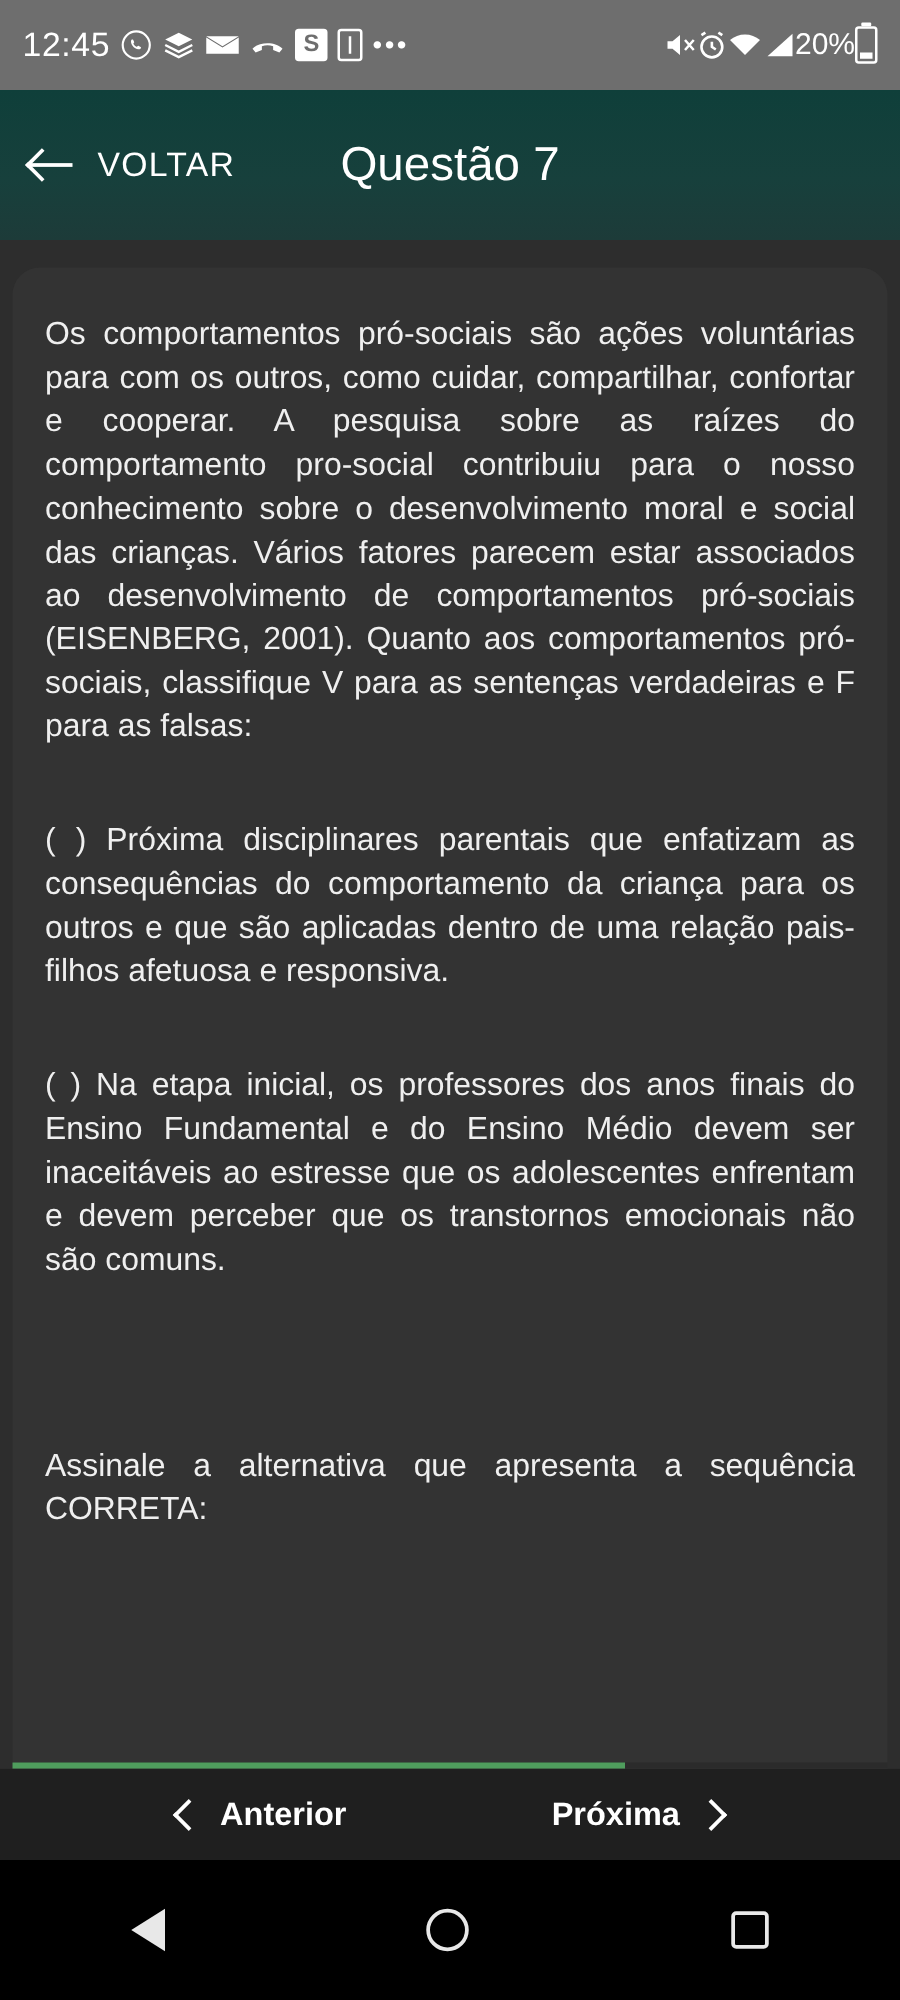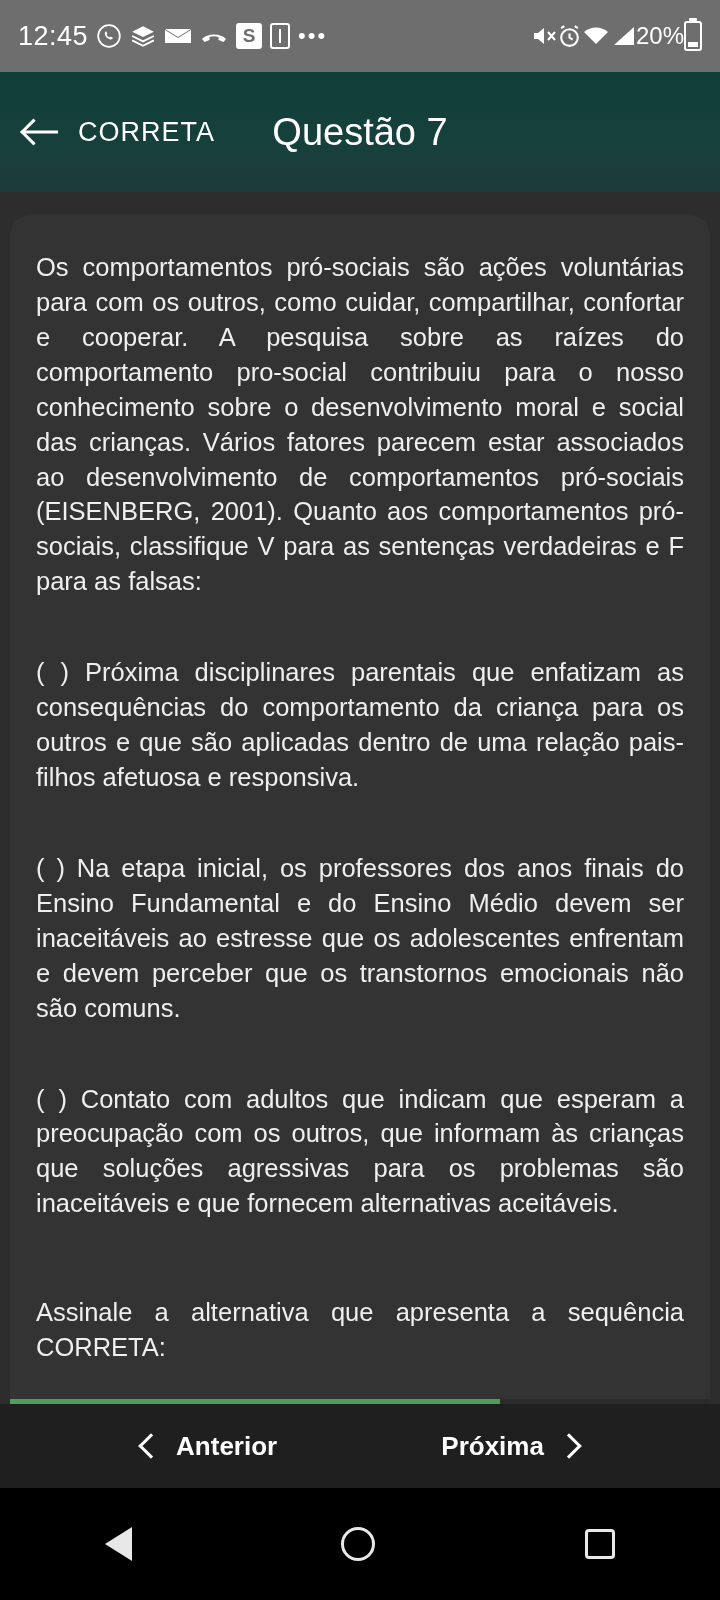--- a/index.html
+++ b/index.html
@@ -189,21 +189,21 @@
     background: #2b2b2b;
   }
   .progress-fill {
     height: 100%;
     background: #4f9d5d;
     width: 70%;
   }
 
   
   .nav-bar {
-    height: 84px;
+    height: 73px;
     background: #1f1f1f;
     display: flex;
     align-items: center;
     justify-content: space-around;
     flex: 0 0 auto;
     padding: 0 60px;
   }
   .nav-btn {
     display: flex;
     align-items: center;
@@ -308,35 +308,34 @@
           </svg>
       </span>
       <span class="battery-pct">20%</span>
       <span class="battery-shape"></span>
     </div>
   </div>
 
   <div class="app-bar">
     <div class="back-group">
       <span class="back-arrow"></span>
-      <span class="back-label">CORRETA</span>
+      <span class="back-label">VOLTAR</span>
     </div>
     <div class="app-title">Questão 7</div>
   </div>
 
   <div class="content-wrap">
     <div class="card">
       <div class="q-text">
         <p>Os comportamentos pró-sociais são ações voluntárias para com os outros, como cuidar, compartilhar, confortar e cooperar. A pesquisa sobre as raízes do comportamento pro-social contribuiu para o nosso conhecimento sobre o desenvolvimento moral e social das crianças. Vários fatores parecem estar associados ao desenvolvimento de comportamentos pró-sociais (EISENBERG, 2001). Quanto aos comportamentos pró-sociais, classifique V para as sentenças verdadeiras e F para as falsas:</p>
         <div class="para-gap"></div>
         <p>(        ) Próxima disciplinares parentais que enfatizam as consequências do comportamento da criança para os outros e que são aplicadas dentro de uma relação pais-filhos afetuosa e responsiva.</p>
         <div class="para-gap"></div>
         <p>(   ) Na etapa inicial, os professores dos anos finais do Ensino Fundamental e do Ensino Médio devem ser inaceitáveis ao estresse que os adolescentes enfrentam e devem perceber que os transtornos emocionais não são comuns.</p>
         <div class="para-gap"></div>
-        <p>(        ) Contato com adultos que indicam que esperam a preocupação com os outros, que informam às crianças que soluções agressivas para os problemas são inaceitáveis e que fornecem alternativas aceitáveis.</p>
         <div class="para-gap"></div>
         <div class="gap-sm"></div>
         <p>Assinale a alternativa que apresenta a sequência CORRETA:</p>
       </div>
     </div>
     <div class="progress-track">
       <div class="progress-fill" id="progress-fill" style="width: 70%;"></div>
     </div>
   </div>
 

